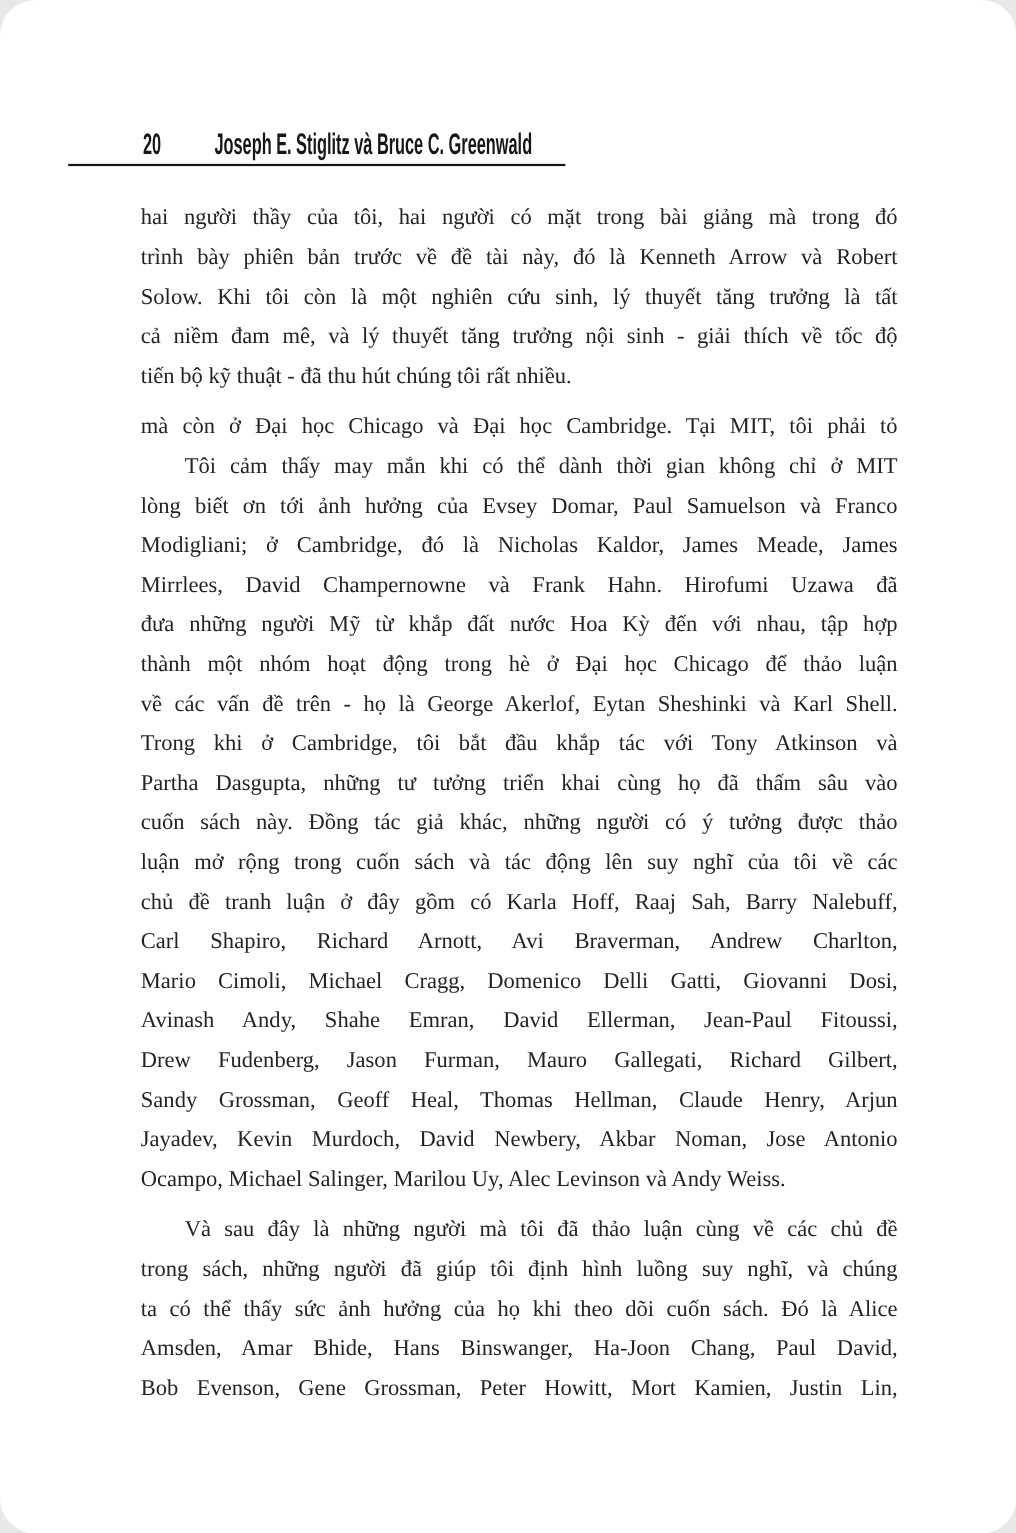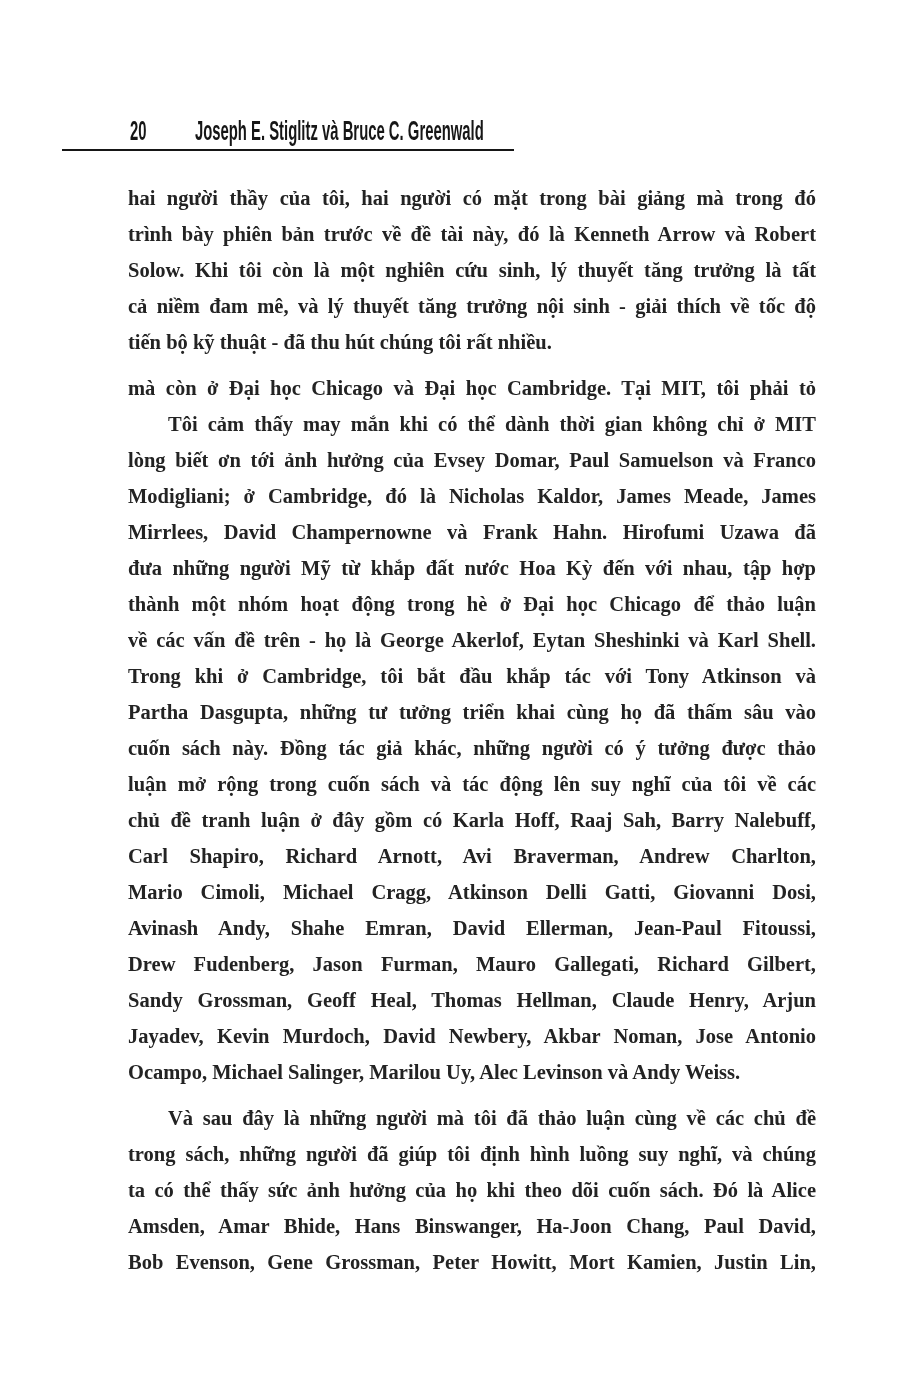--- a/index.html
+++ b/index.html
@@ -5,20 +5,21 @@
   html, body { margin: 0; padding: 0; }
   body { background: #e8e8e8; }
   .page {
     position: relative;
     width: 924px;
     height: 1394px;
     margin: 0 auto;
     background: #ffffff;
     overflow: hidden;
     font-family: "Liberation Serif", "DejaVu Serif", serif;
+    border-radius: 32px;
   }
   
   .running-header {
     position: absolute;
     left: 130px;
     top: 116px;
     white-space: nowrap;
     font-family: "Liberation Sans", "DejaVu Sans", sans-serif;
     font-weight: 700;
     font-size: 27px;
@@ -59,21 +60,21 @@
 
 <div class="page" style="background: rgb(255, 255, 255);">
 
   <div class="running-header" style="color: rgb(22, 22, 22);">
     <span class="folio">20</span>
     <span class="title">Joseph E. Stiglitz và Bruce C. Greenwald</span>
   </div>
 
   <div class="header-rule" style="background: rgb(22, 22, 22);"></div>
 
-  <div class="text-block" style="color: rgb(35, 35, 35); font-weight: bold;">
+  <div class="text-block" style="color: rgb(35, 35, 35);">
       <div class="para">
         <div class="line">hai người thầy của tôi, hai người có mặt trong bài giảng mà trong đó</div>
         <div class="line">trình bày phiên bản trước về đề tài này, đó là Kenneth Arrow và Robert</div>
         <div class="line">Solow. Khi tôi còn là một nghiên cứu sinh, lý thuyết tăng trưởng là tất</div>
         <div class="line">cả niềm đam mê, và lý thuyết tăng trưởng nội sinh - giải thích về tốc độ</div>
         <div class="line natural">tiến bộ kỹ thuật - đã thu hút chúng tôi rất nhiều.</div>
       </div>
       <div class="para">
         <div class="line">mà còn ở Đại học Chicago và Đại học Cambridge. Tại MIT, tôi phải tỏ</div>
         <div class="line indent">Tôi cảm thấy may mắn khi có thể dành thời gian không chỉ ở MIT</div>
@@ -82,21 +83,21 @@
         <div class="line">Mirrlees, David Champernowne và Frank Hahn. Hirofumi Uzawa đã</div>
         <div class="line">đưa những người Mỹ từ khắp đất nước Hoa Kỳ đến với nhau, tập hợp</div>
         <div class="line">thành một nhóm hoạt động trong hè ở Đại học Chicago để thảo luận</div>
         <div class="line">về các vấn đề trên - họ là George Akerlof, Eytan Sheshinki và Karl Shell.</div>
         <div class="line">Trong khi ở Cambridge, tôi bắt đầu khắp tác với Tony Atkinson và</div>
         <div class="line">Partha Dasgupta, những tư tưởng triển khai cùng họ đã thấm sâu vào</div>
         <div class="line">cuốn sách này. Đồng tác giả khác, những người có ý tưởng được thảo</div>
         <div class="line">luận mở rộng trong cuốn sách và tác động lên suy nghĩ của tôi về các</div>
         <div class="line">chủ đề tranh luận ở đây gồm có Karla Hoff, Raaj Sah, Barry Nalebuff,</div>
         <div class="line">Carl Shapiro, Richard Arnott, Avi Braverman, Andrew Charlton,</div>
-        <div class="line">Mario Cimoli, Michael Cragg, Atkinson Delli Gatti, Giovanni Dosi,</div>
+        <div class="line">Mario Cimoli, Michael Cragg, Domenico Delli Gatti, Giovanni Dosi,</div>
         <div class="line">Avinash Andy, Shahe Emran, David Ellerman, Jean-Paul Fitoussi,</div>
         <div class="line">Drew Fudenberg, Jason Furman, Mauro Gallegati, Richard Gilbert,</div>
         <div class="line">Sandy Grossman, Geoff Heal, Thomas Hellman, Claude Henry, Arjun</div>
         <div class="line">Jayadev, Kevin Murdoch, David Newbery, Akbar Noman, Jose Antonio</div>
         <div class="line natural">Ocampo, Michael Salinger, Marilou Uy, Alec Levinson và Andy Weiss.</div>
       </div>
       <div class="para">
         <div class="line indent">Và sau đây là những người mà tôi đã thảo luận cùng về các chủ đề</div>
         <div class="line">trong sách, những người đã giúp tôi định hình luồng suy nghĩ, và chúng</div>
         <div class="line">ta có thể thấy sức ảnh hưởng của họ khi theo dõi cuốn sách. Đó là Alice</div>

